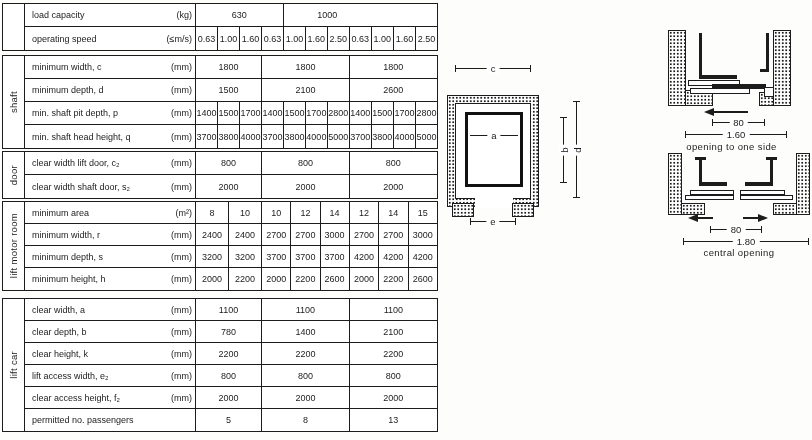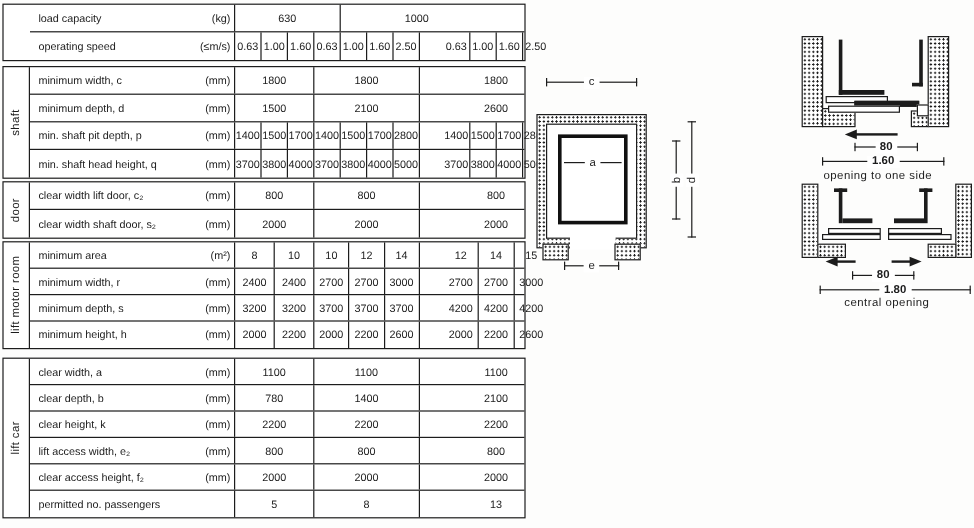--- a/index.html
+++ b/index.html
@@ -4,56 +4,56 @@
 <style>
   html,body{margin:0;padding:0;}
   body{
     width:812px;height:440px;position:relative;overflow:hidden;
     background:#fdfdfc;color:#1c1c1c;
     font-family:"Liberation Sans","DejaVu Sans",sans-serif;
   }
   
   .spec-table{position:absolute;left:2px;top:3px;width:436px;}
   .tsection{display:flex;border:1px solid #1c1c1c;background:#fff;box-sizing:border-box;}
-  .tsection:nth-child(1){margin-bottom:4px;align-items:flex-end;}
+  .tsection:nth-child(1){margin-bottom:4px;}
   .tsection:nth-child(2){margin-bottom:2px;}
   .tsection:nth-child(3){margin-bottom:2px;}
   .tsection:nth-child(4){margin-bottom:7px;}
   .side{width:21px;border-right:1px solid #1c1c1c;display:flex;align-items:center;justify-content:center;flex:0 0 21px;}
   .sidetext{writing-mode:vertical-rl;transform:rotate(180deg);font-size:9.5px;white-space:nowrap;letter-spacing:0.3px;}
   .rows{flex:1;display:flex;flex-direction:column;min-width:0;}
   .trow{display:flex;border-bottom:1px solid #1c1c1c;height:22px;box-sizing:border-box;align-items:stretch;}
   .tsection:nth-child(-n+3) .trow{height:23px;}
   .trow:last-child{border-bottom:none;}
   .lab{width:171px;flex:0 0 171px;border-right:1px solid #1c1c1c;display:flex;justify-content:space-between;align-items:center;padding:0 3px 0 7px;box-sizing:border-box;font-size:9px;}
   .lab .nm{white-space:nowrap;}
   .lab .un{white-space:nowrap;padding-left:2px;}
   .vals{flex:1;display:flex;min-width:0;}
   .vgroup{display:flex;border-right:1px solid #1c1c1c;box-sizing:border-box;flex:0 0 auto;}
   .vgroup.g0{width:27.4%;}
   .vgroup.g1{width:36.4%;}
-  .vgroup.g2{width:36.2%;border-right:none;margin-left:20px;}
+  .vgroup.g2{width:36.2%;border-right:none;}
   .vcell{flex:1 1 0;display:flex;align-items:center;justify-content:center;border-right:1px solid #1c1c1c;font-size:9px;box-sizing:border-box;min-width:0;}
   .vcell:last-child{border-right:none;}
   
   .stip{
     background-color:#fff;
     background-image:radial-gradient(circle,#1c1c1c 0.8px,transparent 1px);
     background-size:3.5px 3.5px;
     border:1px solid #1c1c1c;box-sizing:border-box;position:absolute;
   }
   .bb{position:absolute;background:#1c1c1c;}
   .sl{position:absolute;background:#fff;border:1px solid #1c1c1c;box-sizing:border-box;}
   .sl.black{background:#1c1c1c;}
   .hdim{position:absolute;height:9px;}
   .hdim .ln{position:absolute;left:0;right:0;top:4px;border-top:1px solid #1c1c1c;}
   .hdim .tk{position:absolute;width:1px;height:7px;top:1px;background:#1c1c1c;}
   .hdim .tk.l{left:0;}.hdim .tk.r{right:0;}
   .hdim .lb{position:absolute;left:50%;top:50%;transform:translate(-50%,-50%);background:#fff;padding:0 4px;font-size:9.5px;line-height:10px;}
-  .hdim.bold .lb{font-weight:bold;}
+  .hdim.bold .lb{font-weight:normal;}
   .vdim{position:absolute;width:9px;}
   .vdim .ln{position:absolute;top:0;bottom:0;left:4px;border-left:1px solid #1c1c1c;}
   .vdim .tk{position:absolute;height:1px;width:7px;left:1px;background:#1c1c1c;}
   .vdim .tk.t{top:0;}.vdim .tk.b{bottom:0;}
   .vdim .lb{position:absolute;left:50%;top:50%;transform:translate(-50%,-50%) rotate(180deg);writing-mode:vertical-rl;background:#fff;padding:3px 0;font-size:9.5px;}
   .arrow{position:absolute;height:8px;}
   .arrow .sh{position:absolute;top:3px;height:2px;background:#1c1c1c;}
   .arrow.al .sh{left:7px;right:0;}
   .arrow.al::before{content:"";position:absolute;left:0;top:0;width:0;height:0;border-top:4px solid transparent;border-bottom:4px solid transparent;border-right:10px solid #1c1c1c;}
   .arrow.ar .sh{left:0;right:7px;}

